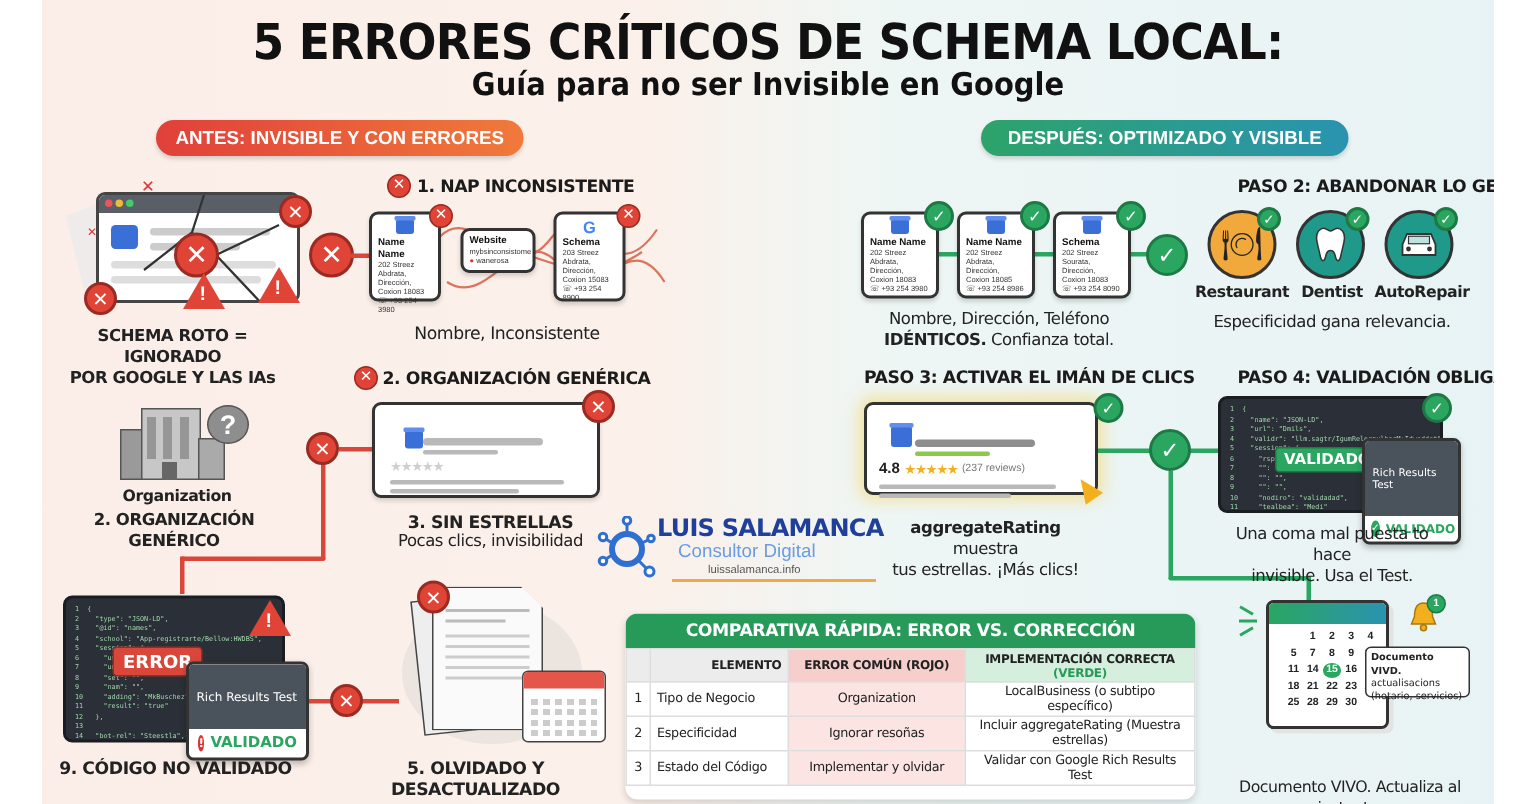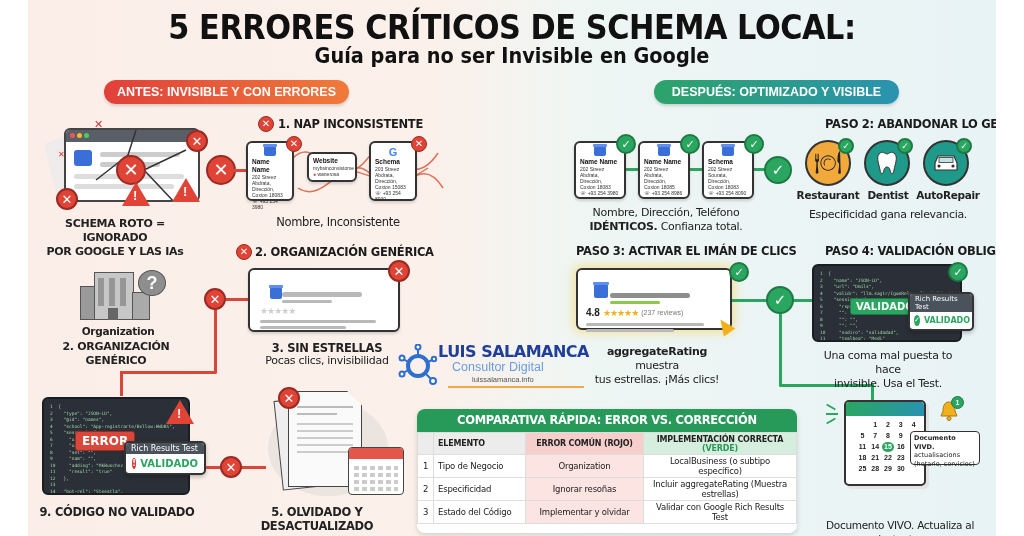--- a/index.html
+++ b/index.html
@@ -23,21 +23,21 @@
   .card{position:absolute;background:#fff;border:2px solid #333;border-radius:6px;box-shadow:0 2px 3px rgba(0,0,0,.15)}
   .nap{width:48px;height:60px;padding:3px 4px;font-size:5px;line-height:6px;color:#333}
   .nap b{display:block;font-size:6.5px;line-height:8px;color:#111}
   .gmb{width:12px;height:10px;background:#3b6fd8;border-radius:2px;margin:0 auto 2px;position:relative}
   .gmb:before{content:"";position:absolute;left:-1px;right:-1px;top:-2px;height:3px;background:#5f8ef0;border-radius:1px}
   .bar{height:5px;border-radius:3px;background:#b9b9b9;margin:3px 0}
   .line{position:absolute;background:#d9473b}
   .gline{position:absolute;background:#2aa661}
   .code{position:absolute;background:#2b3038;border-radius:6px;border:2px solid #1a1d22;color:#9fd4a9;font-family:"DejaVu Sans Mono",monospace;font-size:4.5px;line-height:6.5px;padding:5px 6px;overflow:hidden;white-space:pre}
   .rr{position:absolute;background:#fff;border:2px solid #333;border-radius:5px;overflow:hidden;box-shadow:0 2px 4px rgba(0,0,0,.25)}
-  .rr .hd{background:#4a525c;color:#fff;font-size:8px;padding:1px 5px;font-family:"DejaVu Sans",sans-serif}
+  .rr .hd{background:#4a525c;color:#fff;font-size:8px;padding:17px 5px;font-family:"DejaVu Sans",sans-serif}
   .rr .bd{padding:4px 6px;font-weight:800;font-size:10px;display:flex;align-items:center;gap:4px;font-family:"DejaVu Sans",sans-serif}
   .tri{position:absolute;width:0;height:0;border-left:14px solid transparent;border-right:14px solid transparent;border-bottom:24px solid #e04436}
   .tri span{position:absolute;left:-3px;top:6px;color:#fff;font-weight:900;font-size:13px}
   .circ-ic{position:absolute;width:46px;height:46px;border-radius:50%;border:2px solid #333;display:flex;align-items:center;justify-content:center;font-size:22px}
   table.cmp{border-collapse:collapse;width:100%;font-size:8.5px;font-family:"DejaVu Sans",sans-serif;letter-spacing:-0.2px}
   table.cmp td,table.cmp th{border:1px solid #ddd;padding:0 4px;height:23px;text-align:center}
   table.cmp th{height:22px;font-weight:800;font-size:8px}
 </style>
 </head>
 <body>
@@ -231,21 +231,21 @@
     <div class="abs" style="left:74px;top:33px;font-size:7.5px;color:#555;white-space:nowrap">luissalamanca.info</div>
     <div class="abs" style="left:50px;top:44px;width:136px;height:2px;background:#f0a94a"></div>
   </div>
 
   <div class="abs" style="left:389px;top:409px;width:380px;height:124px;background:#fff;border-radius:8px;box-shadow:0 2px 5px rgba(0,0,0,.15);overflow:hidden">
     <div style="height:23px;background:#279a5a;color:#fff;font-weight:800;font-size:11.5px;text-align:center;line-height:23px;font-family:'DejaVu Sans',sans-serif;letter-spacing:-0.3px">COMPARATIVA RÁPIDA: ERROR VS. CORRECCIÓN</div>
     <table class="cmp">
       <tbody>
           <tr style="background:#ececec">
         <th style="width:16px"></th>
-        <th style="width:92px;text-align:left">ELEMENTO</th>
+        <th style="width:92px;text-align:right">ELEMENTO</th>
         <th style="width:118px;background:#f6cfcc">ERROR COMÚN (ROJO)</th>
         <th style="background:#d6eedd"><span>IMPLEMENTACIÓN CORRECTA</span> <span style="color:#279a5a">(VERDE)</span></th>
       </tr>
       <tr>
         <td>1</td>
         <td style="text-align:left">Tipo de Negocio</td>
         <td style="background:#fbe4e2">Organization</td>
         <td>LocalBusiness (o subtipo específico)</td>
       </tr>
       <tr>

